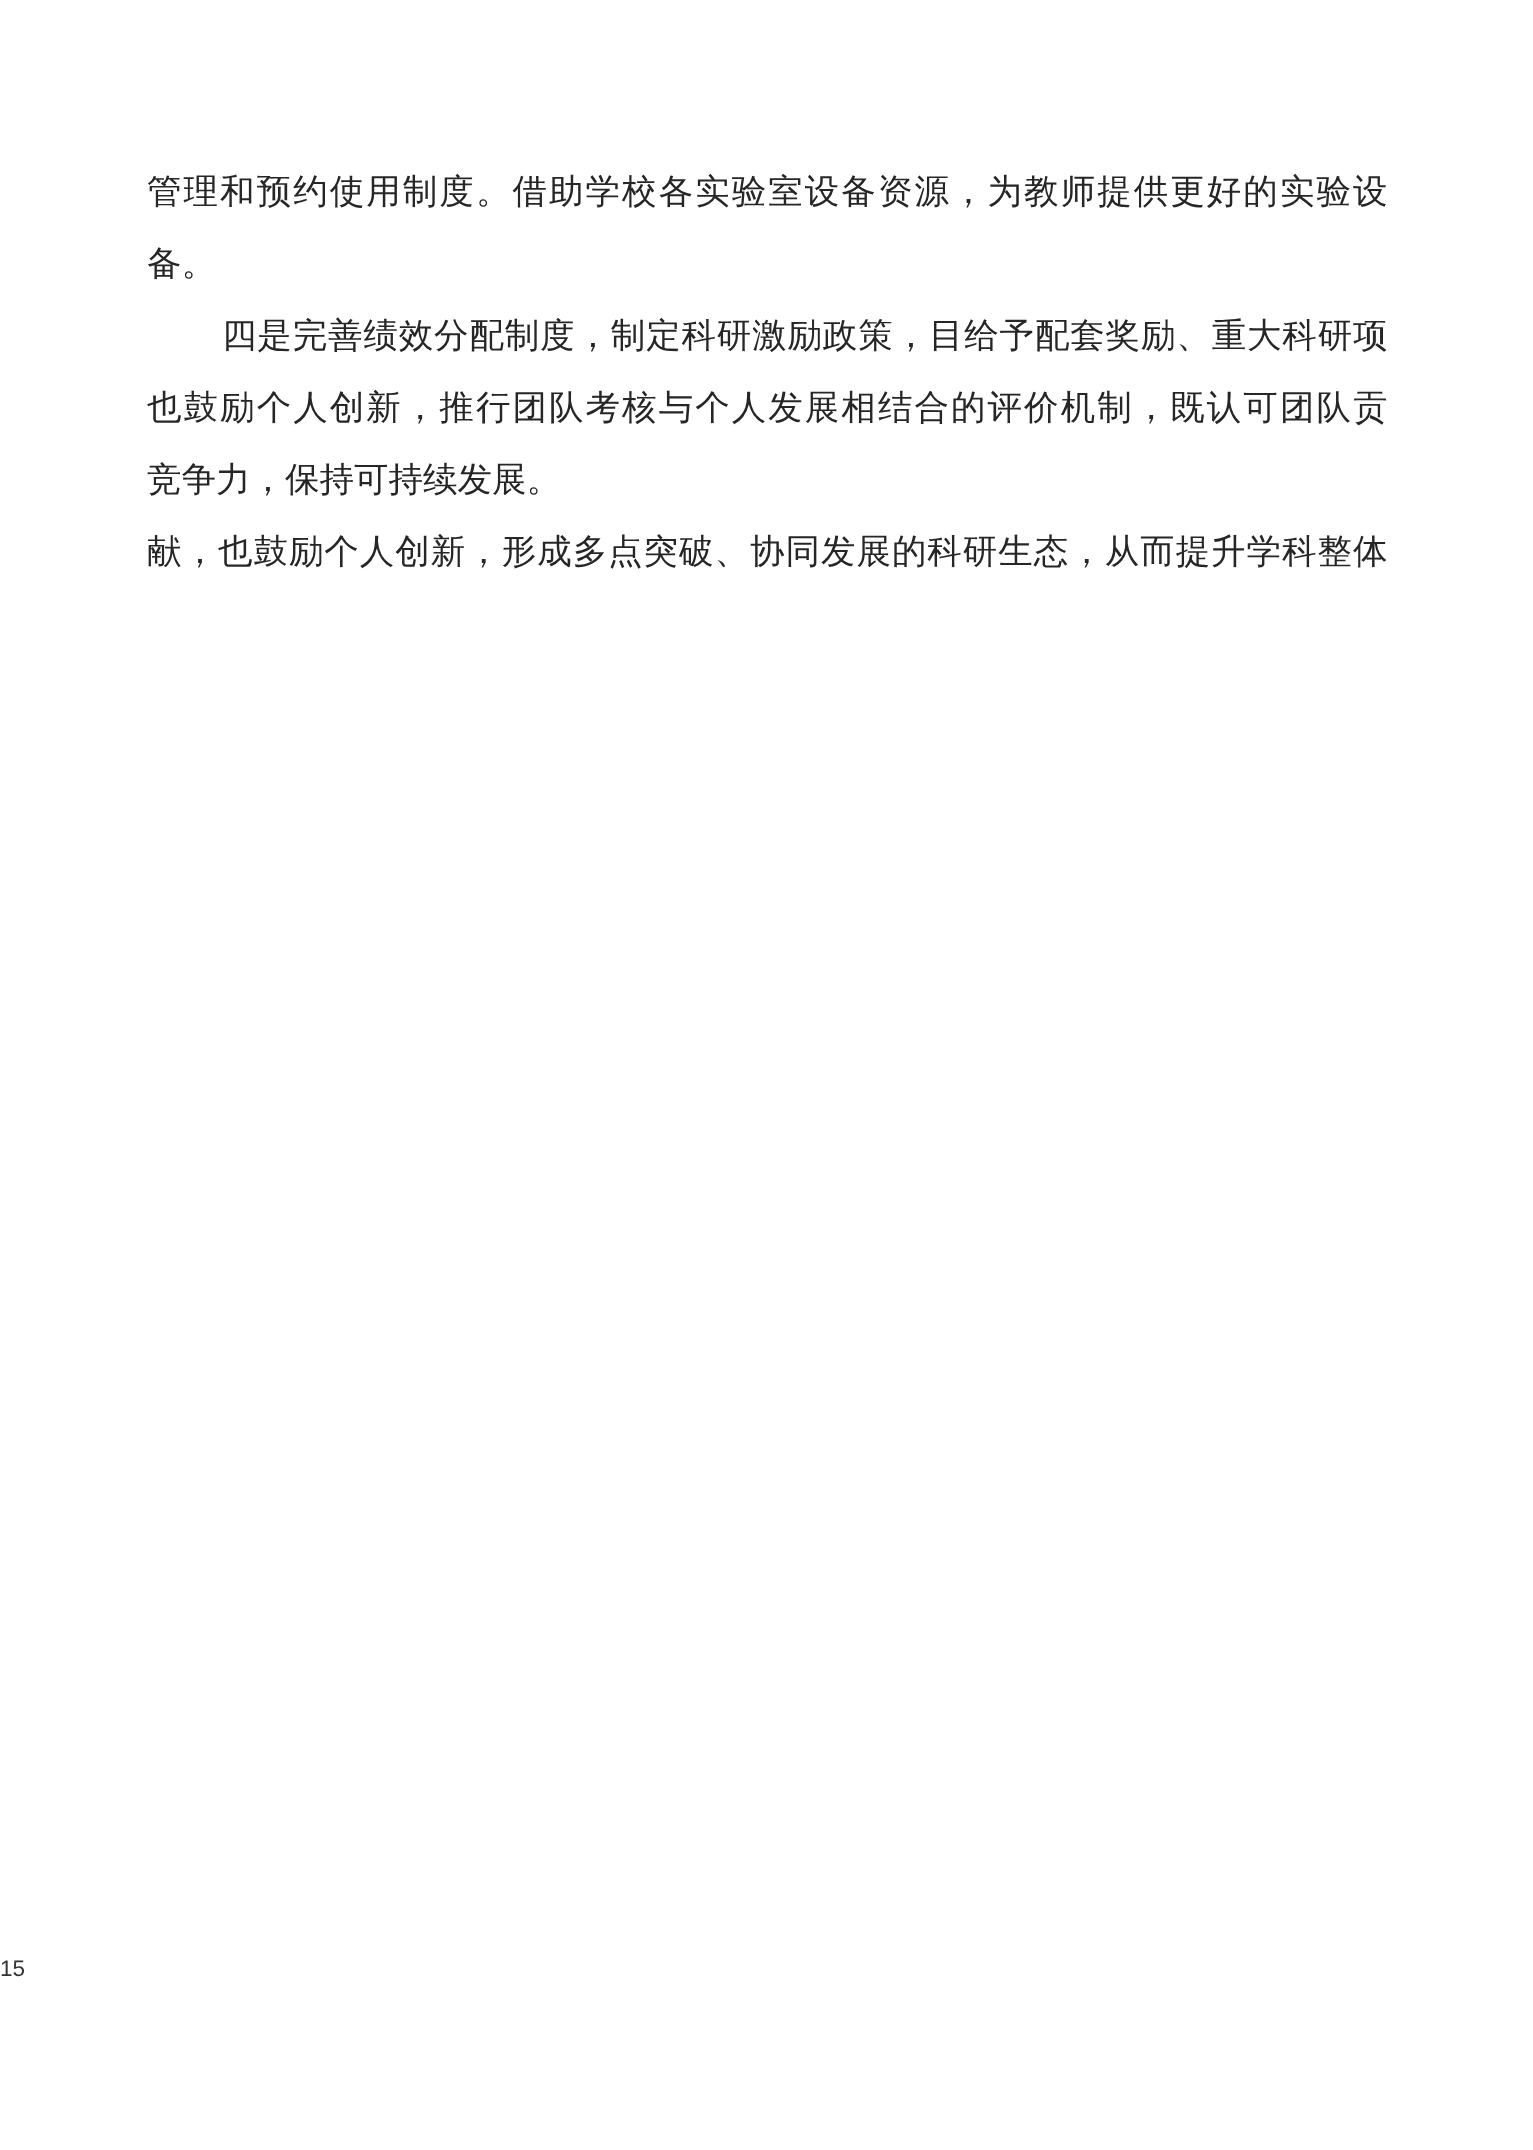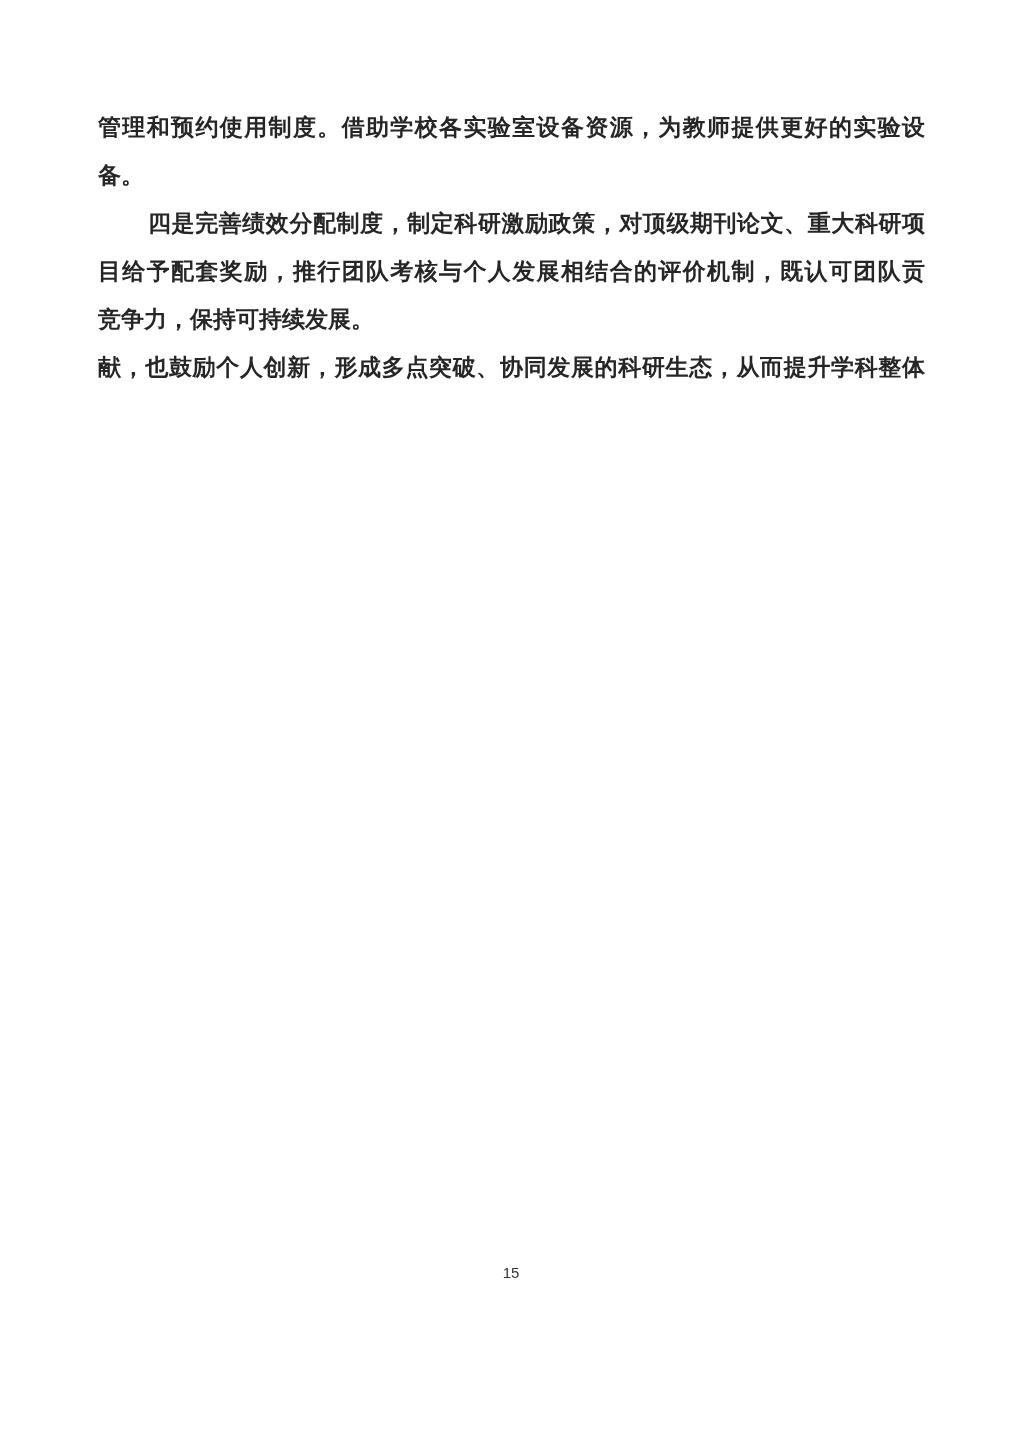--- a/index.html
+++ b/index.html
@@ -20,46 +20,44 @@
     left: 98px;
     top: 104px;
     width: 827px;
     color: #262626;
     font-size: 23px;
     line-height: 48px;
   }
   .line {
     height: 48px;
     overflow: hidden;
-    font-weight: bold;
   }
   .line.justify {
     text-align: justify;
     text-align-last: justify;
   }
   .line.indent {
     padding-left: 50px;
   }
   .page-number {
     position: absolute;
-    top: 1264px;
+    top: 1304px;
     left: 0;
     width: 100%;
-    text-align: center;
     font-family: "Liberation Sans", "DejaVu Sans", sans-serif;
     font-size: 15px;
     color: #333333;
   }
 </style>
 </head>
 <body>
 
 <div class="page">
   <div class="text-block">
     <div class="line justify">管理和预约使用制度。借助学校各实验室设备资源，为教师提供更好的实验设</div>
     <div class="line">备。</div>
-    <div class="line justify indent">四是完善绩效分配制度，制定科研激励政策，对顶级期刊论文、重大科研项</div>
-    <div class="line justify">目给予配套奖励，推行团队考核与个人发展相结合的评价机制，既认可团队贡</div>
+    <div class="line justify indent">四是完善绩效分配制度，制定科研激励政策，目给予配套奖励、重大科研项</div>
+    <div class="line justify">也鼓励个人创新，推行团队考核与个人发展相结合的评价机制，既认可团队贡</div>
     <div class="line">竞争力，保持可持续发展。</div>
     <div class="line justify">献，也鼓励个人创新，形成多点突破、协同发展的科研生态，从而提升学科整体</div>
   </div>
   <div class="page-number">15</div>
 </div>
 
 </body></html>

